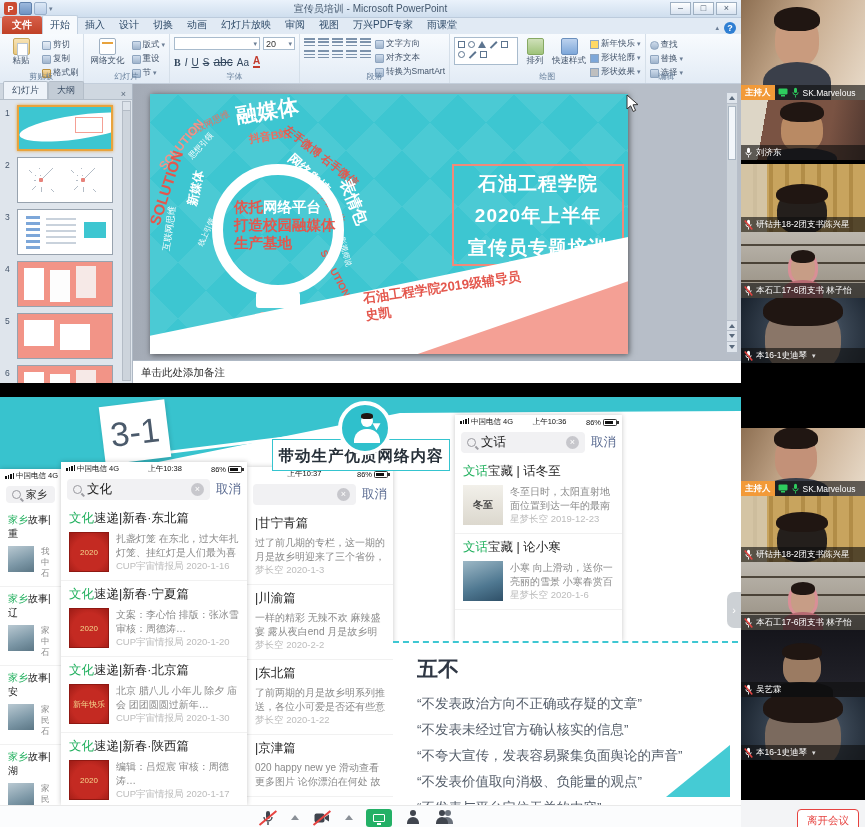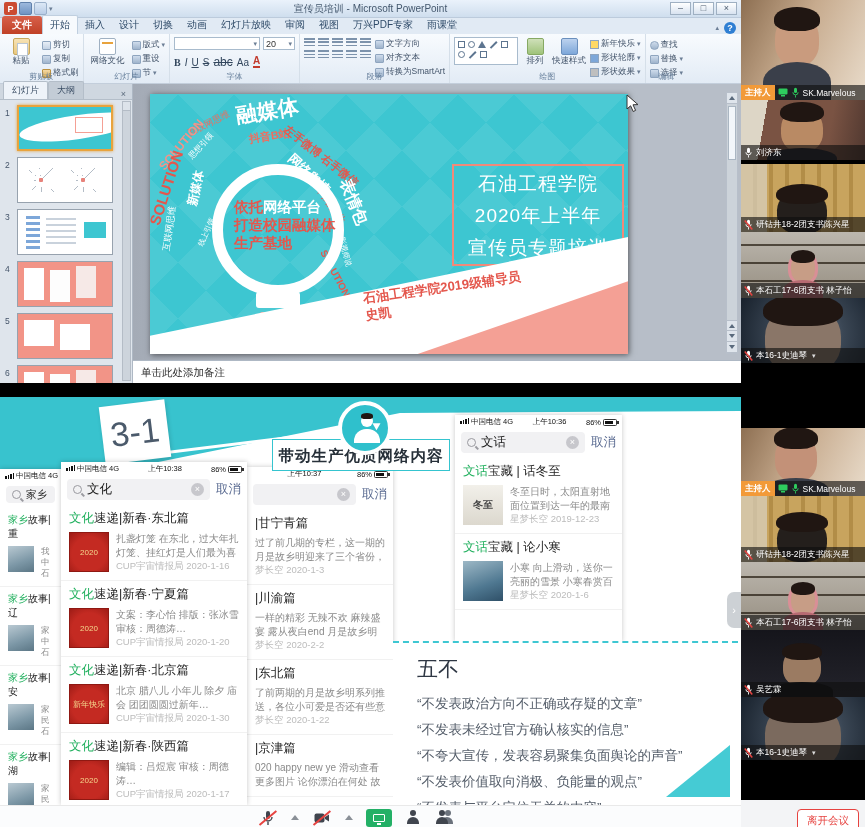--- a/index.html
+++ b/index.html
@@ -109,21 +109,21 @@
   .cw6{left:34px;top:110px;font-size:12px;font-weight:bold;color:#fff;transform:rotate(-78deg)}
   .cw7{left:140px;top:28px;font-size:11px;font-weight:bold;color:#e4574d;transform:rotate(38deg)}
   .cw8{left:146px;top:56px;font-size:13px;font-weight:bold;color:#fff;transform:rotate(43deg)}
   .cw9{left:176px;top:92px;font-size:10px;color:#e4574d;transform:rotate(55deg)}
   .cw10{left:204px;top:82px;font-size:16px;font-weight:bold;color:#fff;transform:rotate(68deg)}
   .cw11{left:196px;top:142px;font-size:7.5px;color:#fff;transform:rotate(76deg)}
   .cw12{left:178px;top:154px;font-size:10px;font-weight:bold;color:#e4574d;transform:rotate(62deg)}
   .cw13{left:46px;top:150px;font-size:7.5px;color:#fff;transform:rotate(-66deg)}
   .cw14{left:10px;top:156px;font-size:9px;color:#fff;transform:rotate(-82deg)}
   .tbox1{position:absolute;left:302px;top:70px;width:172px;height:102px;border:2px solid #f08a7a;text-align:center;padding-top:2px}
-  .tbox1 div{font-size:19px;line-height:32px;font-weight:normal;color:#fff;letter-spacing:1px}
+  .tbox1 div{font-size:19px;line-height:32px;font-weight:bold;color:#fff;letter-spacing:1px}
   .bandw{position:absolute;left:0;top:0;width:100%;height:100%;background:#fff;clip-path:polygon(0 93%,100% 55%,100% 100%,0 100%)}
   .bandc{position:absolute;left:0;top:0;width:100%;height:100%;background:#f4a095;clip-path:polygon(56% 100%,100% 72%,100% 100%)}
   .sfoot{position:absolute;left:212px;top:196px;transform:rotate(-8deg);transform-origin:0 0;color:#e4574d;font-weight:bold;font-size:13px;line-height:17px}
   .cscroll{position:absolute;right:3px;top:8px;width:12px;height:262px;background:#ccd3da;border:1px solid #b7bfca}
   .cbtn{position:absolute;left:0;width:10px;height:11px;background:#dfe5ec;border-bottom:1px solid #b7bfca;display:flex;align-items:center;justify-content:center}
   .tri-up{width:0;height:0;border-left:3px solid transparent;border-right:3px solid transparent;border-bottom:4px solid #5a6a7c}
   .tri-dn{width:0;height:0;border-left:3px solid transparent;border-right:3px solid transparent;border-top:4px solid #5a6a7c}
   .csthumb{position:absolute;left:1px;top:13px;width:8px;height:54px;background:#f2f6fa;border:1px solid #aab6c2}
   .cursor{position:absolute;left:493px;top:10px;z-index:5}
   .notes{position:absolute;left:133px;top:360px;width:608px;height:23px;background:#fff;border-top:1px solid #aeb8c4;font-size:10.5px;color:#2f2f2f;padding:5px 8px}
@@ -173,21 +173,21 @@
   .rdesc{font-size:10px;color:#8a8a8a;line-height:14px;overflow:hidden}
   .rsrc{font-size:9.5px;color:#bcbcbc;margin-top:0;white-space:nowrap}
   .phA .sfield{height:17px;font-size:10.5px}
   .phA .rtitle{font-size:10px}
   .phA .rthumb{width:26px;height:26px}
   .phA .rdesc{font-size:8.5px;line-height:11px}
   .phC .rdesc{-webkit-line-clamp:3}
 
   
   .wubu{position:absolute;left:393px;top:244px;width:345px;height:164px;background:#fff;border-top:2px dashed #3ec7d2;padding:12px 0 0 24px;z-index:3}
-  .wtitle{font-size:21px;font-weight:normal;color:#2f3744;margin-bottom:8px}
+  .wtitle{font-size:21px;font-weight:bold;color:#2f3744;margin-bottom:8px}
   .wline{font-size:13.5px;color:#555e6a;line-height:26px}
   .wtri{position:absolute;right:8px;bottom:8px;width:0;height:0;border-left:64px solid transparent;border-bottom:52px solid #45cbd4}
 
   
   .mtb{position:absolute;left:0;top:805px;width:741px;height:22px;background:#fbfcfd;border-top:1px solid #e9e9e9;display:flex;align-items:flex-start;padding:3px 0 0 258px;gap:13px}
   .mbtn{position:relative;width:20px;height:18px;display:flex;align-items:center;justify-content:center}
   .slash::after{content:"";position:absolute;left:-1px;top:8px;width:22px;height:2.2px;background:#e64340;transform:rotate(-40deg)}
   .chev{width:0;height:0;border-left:4px solid transparent;border-right:4px solid transparent;border-bottom:5px solid #8a9097;margin-top:6px}
   .sharebtn{width:26px;height:18px;background:#23b066;border-radius:3px;display:flex;align-items:center;justify-content:center}
   .sharebtn i{display:block;width:12px;height:8px;border:1.5px solid #fff;border-radius:1px;position:relative}

